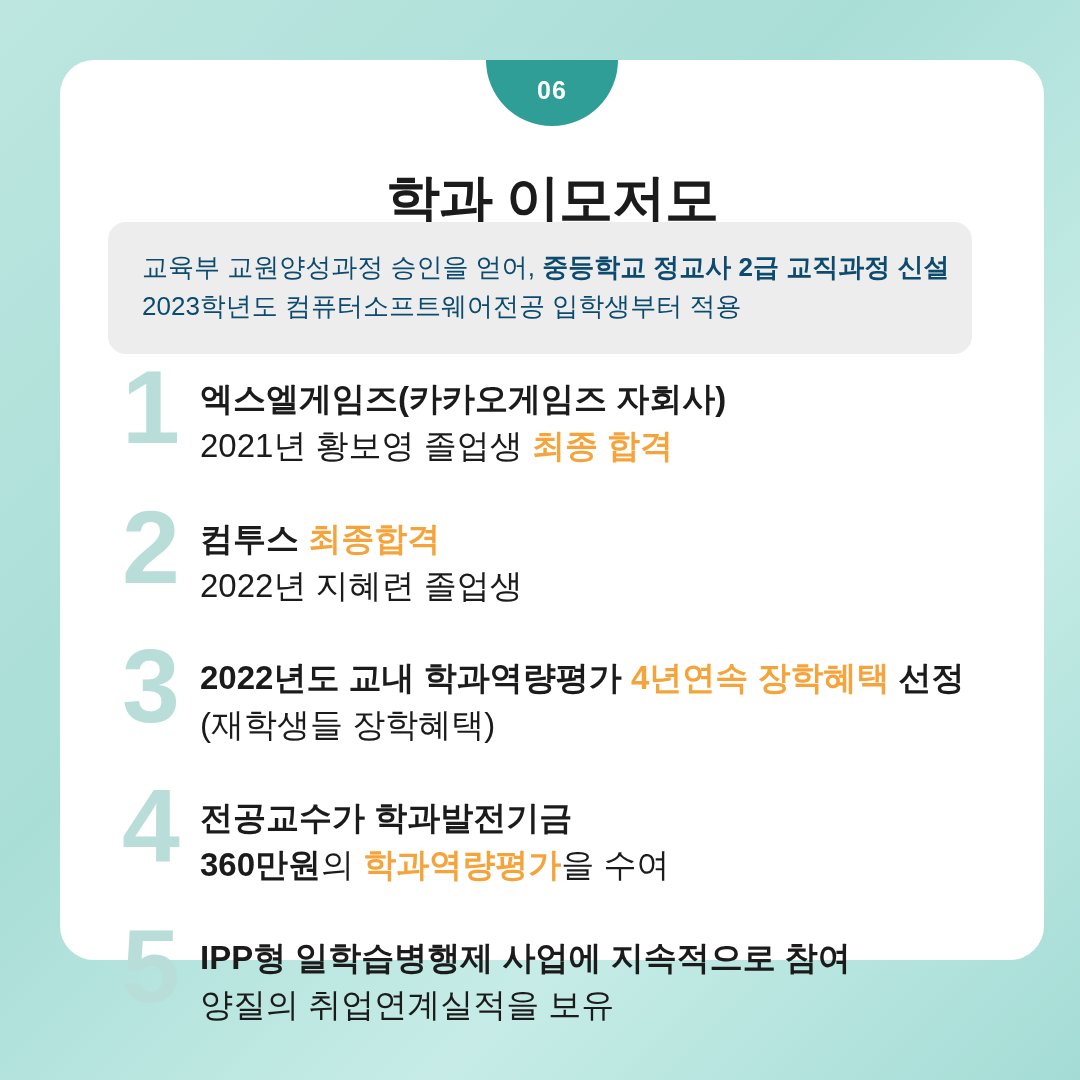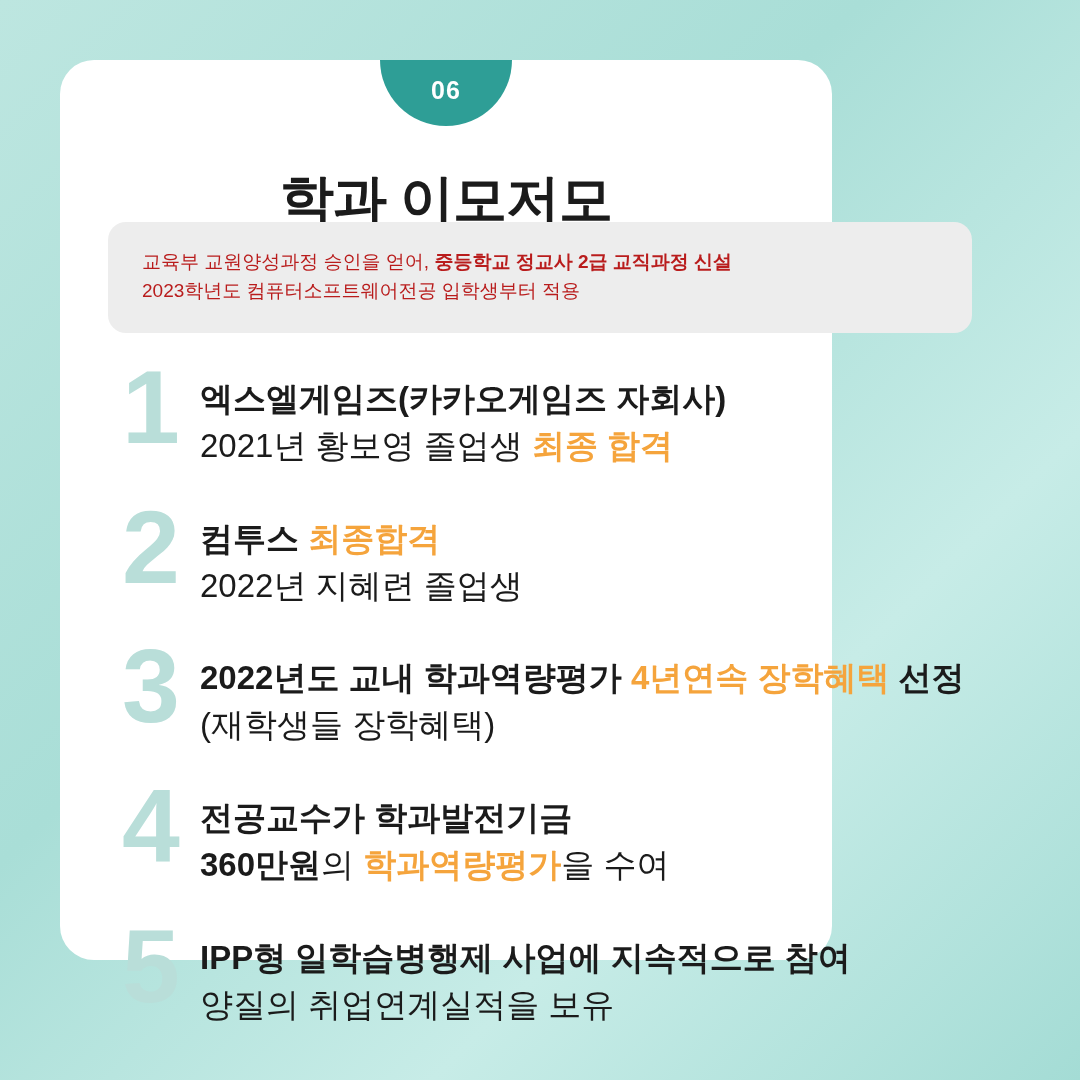--- a/index.html
+++ b/index.html
@@ -17,21 +17,21 @@
     position: relative;
     width: 1080px;
     height: 1080px;
     background: linear-gradient(135deg, #bde6e0 0%, #a9ded7 40%, #c7ece7 70%, #a4dcd5 100%);
     box-sizing: border-box;
   }
   .card {
     position: absolute;
     left: 60px;
     top: 60px;
-    width: 772px;
+    width: 984px;
     height: 900px;
     background: #ffffff;
     border-radius: 34px;
     box-sizing: border-box;
   }
   .badge {
     position: absolute;
     left: 50%;
     top: 0;
     transform: translateX(-50%);
@@ -65,22 +65,22 @@
     position: absolute;
     left: 48px;
     top: 162px;
     width: 864px;
     background: #ededed;
     border-radius: 18px;
     padding: 26px 34px 28px 34px;
     box-sizing: border-box;
   }
   .notice-line {
-    font-size: 19px;
-    color: #b91c1c;
+    font-size: 26px;
+    color: #0c4a6e;
     line-height: 1.5;
     white-space: nowrap;
   }
   .notice-line .b {
     font-weight: bold;
   }
   .list {
     position: absolute;
     left: 62px;
     top: 302px;

